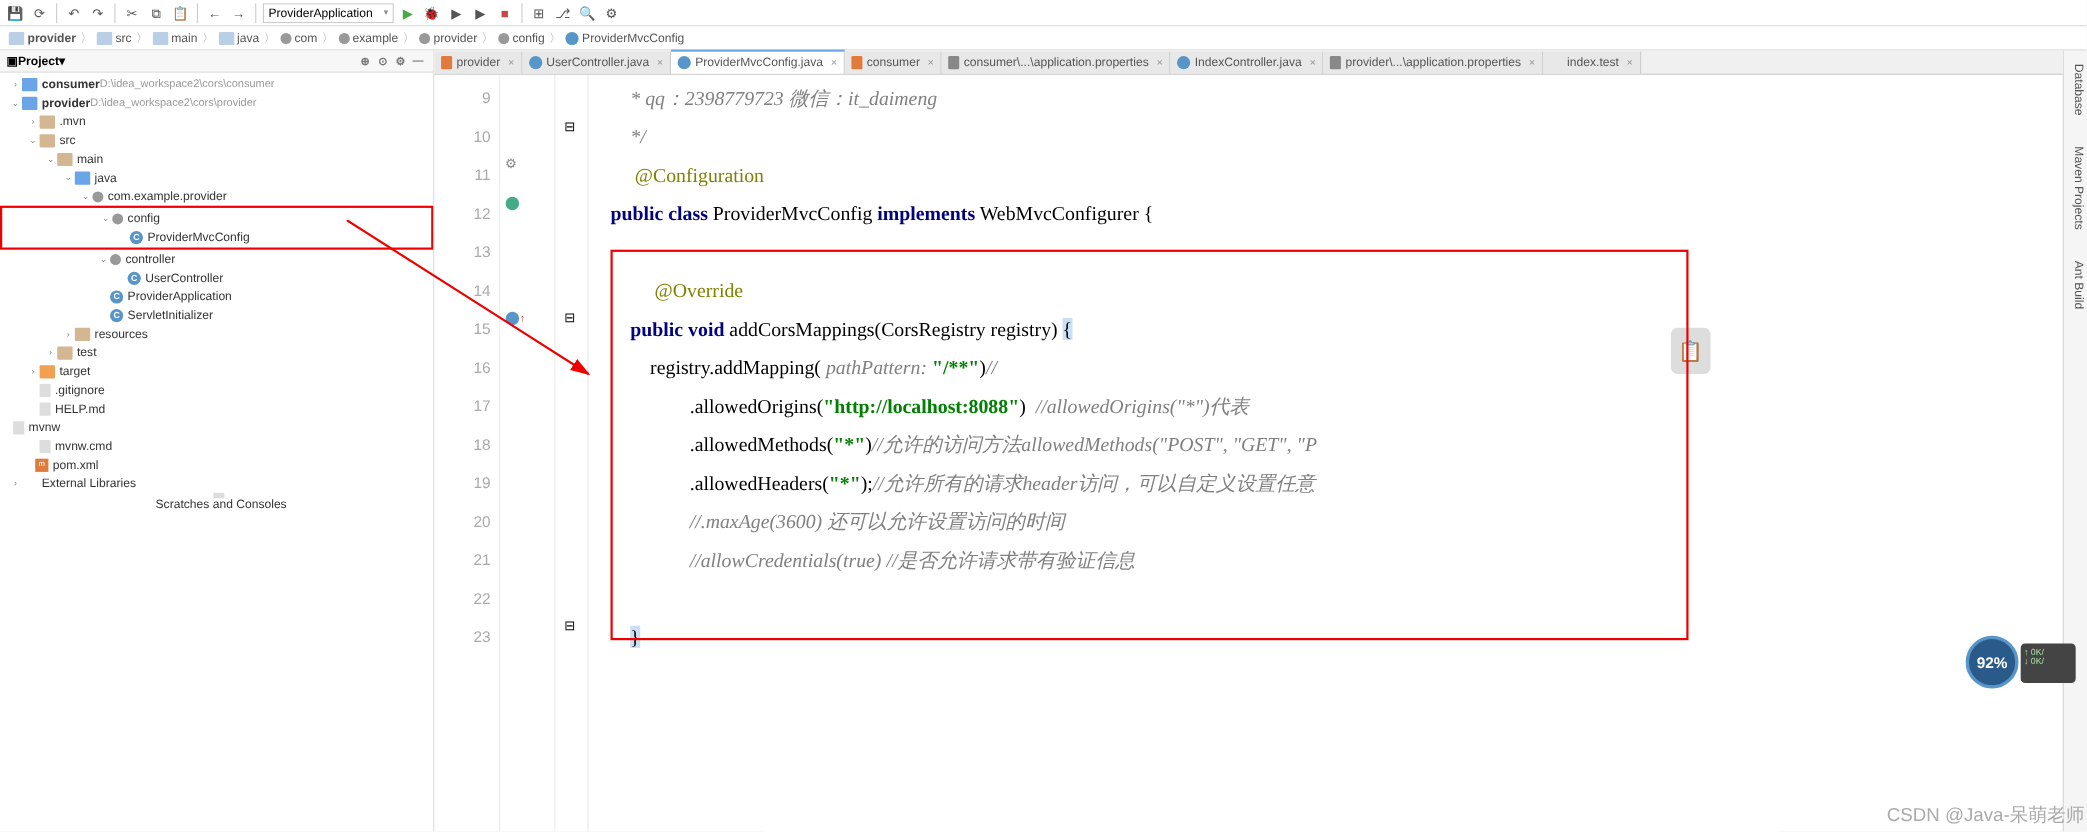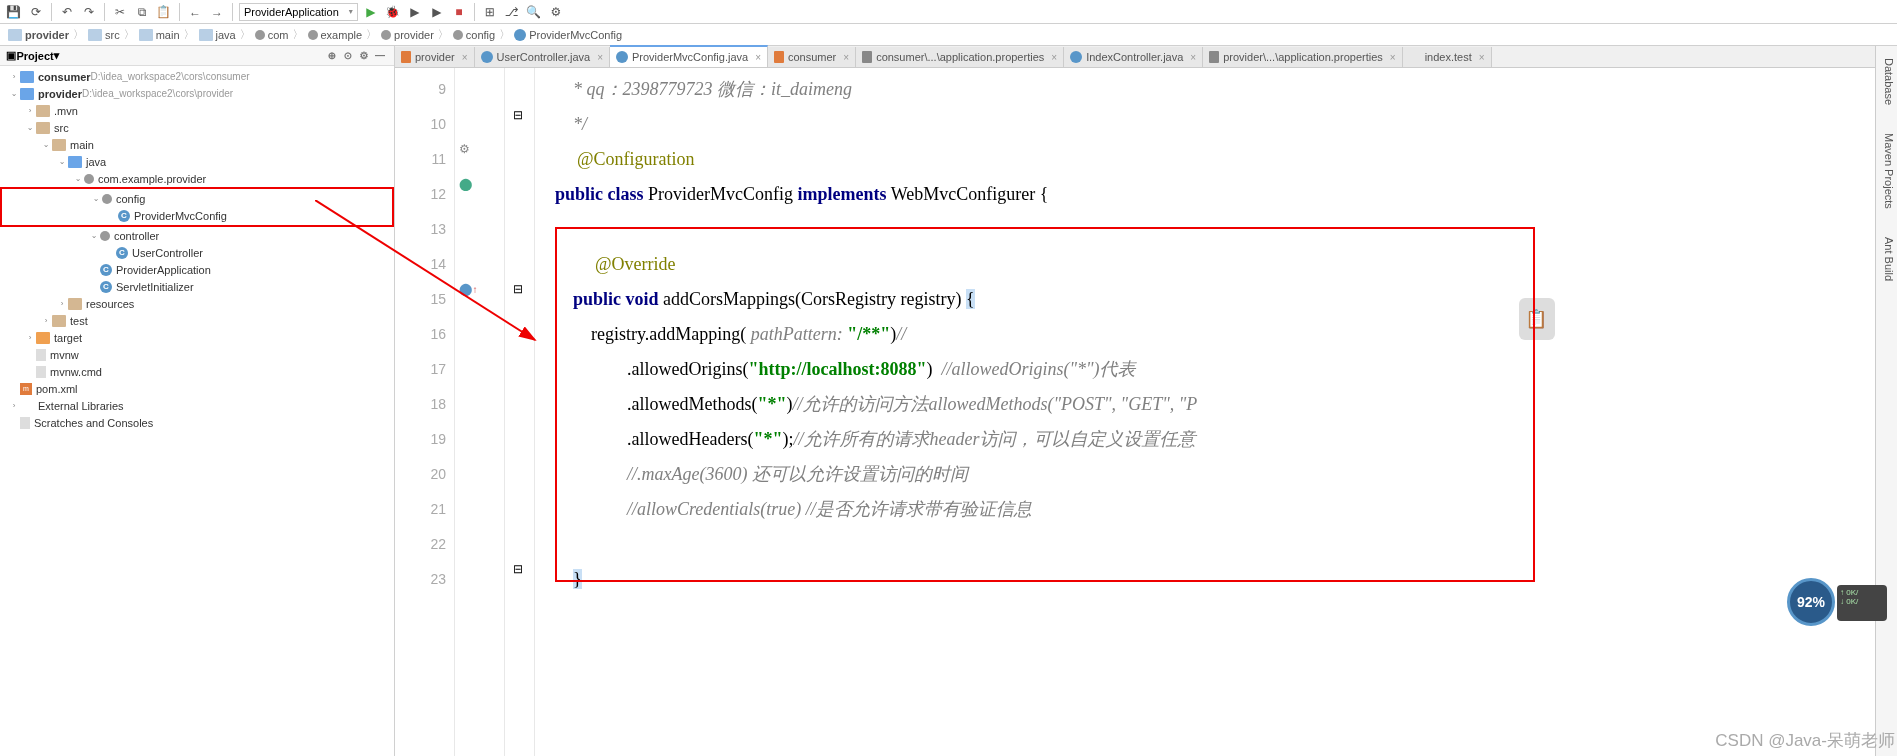--- a/index.html
+++ b/index.html
@@ -245,38 +245,48 @@
           <span class="">test</span>
         </div>
         <div class="tree-node" style="padding-left: 24px;">
           <span class="tree-arrow">›</span>
           <span class="tree-icon folder-target"></span>
           <span class="">target</span>
         </div>
         <div class="tree-node" style="padding-left: 24px;">
           <span class="tree-arrow"></span>
           <span class="tree-icon file"></span>
+          <span class="">.gitignore</span>
+        </div>
+        <div class="tree-node" style="padding-left: 24px;">
+          <span class="tree-arrow"></span>
+          <span class="tree-icon file"></span>
+          <span class="">HELP.md</span>
+        </div>
+        <div class="tree-node" style="">
+          <span class="tree-arrow"></span>
+          <span class="tree-icon file"></span>
           <span class="">mvnw</span>
         </div>
         <div class="tree-node" style="padding-left: 24px;">
           <span class="tree-arrow"></span>
           <span class="tree-icon file"></span>
           <span class="">mvnw.cmd</span>
         </div>
-        <div class="tree-node" style="padding-left: 8px;">
+        <div class="tree-node" style="padding-left: 20px;">
           <span class="tree-arrow"></span>
           <span class="tree-icon xml">m</span>
           <span class="">pom.xml</span>
         </div>
         <div class="tree-node" style="padding-left: 8px;">
           <span class="tree-arrow">›</span>
           <span class="tree-icon lib"></span>
           <span class="">External Libraries</span>
         </div>
-        <div class="tree-node" style="padding-left: 8px;">
+        <div class="tree-node" style="padding-left: 8px; flex-direction: column;">
           <span class="tree-arrow"></span>
           <span class="tree-icon file"></span>
           <span class="">Scratches and Consoles</span>
         </div>
       </div>
   </div>
 
   <div class="editor-area">
     <div class="tabs" id="tabs">
         <div class="tab">

